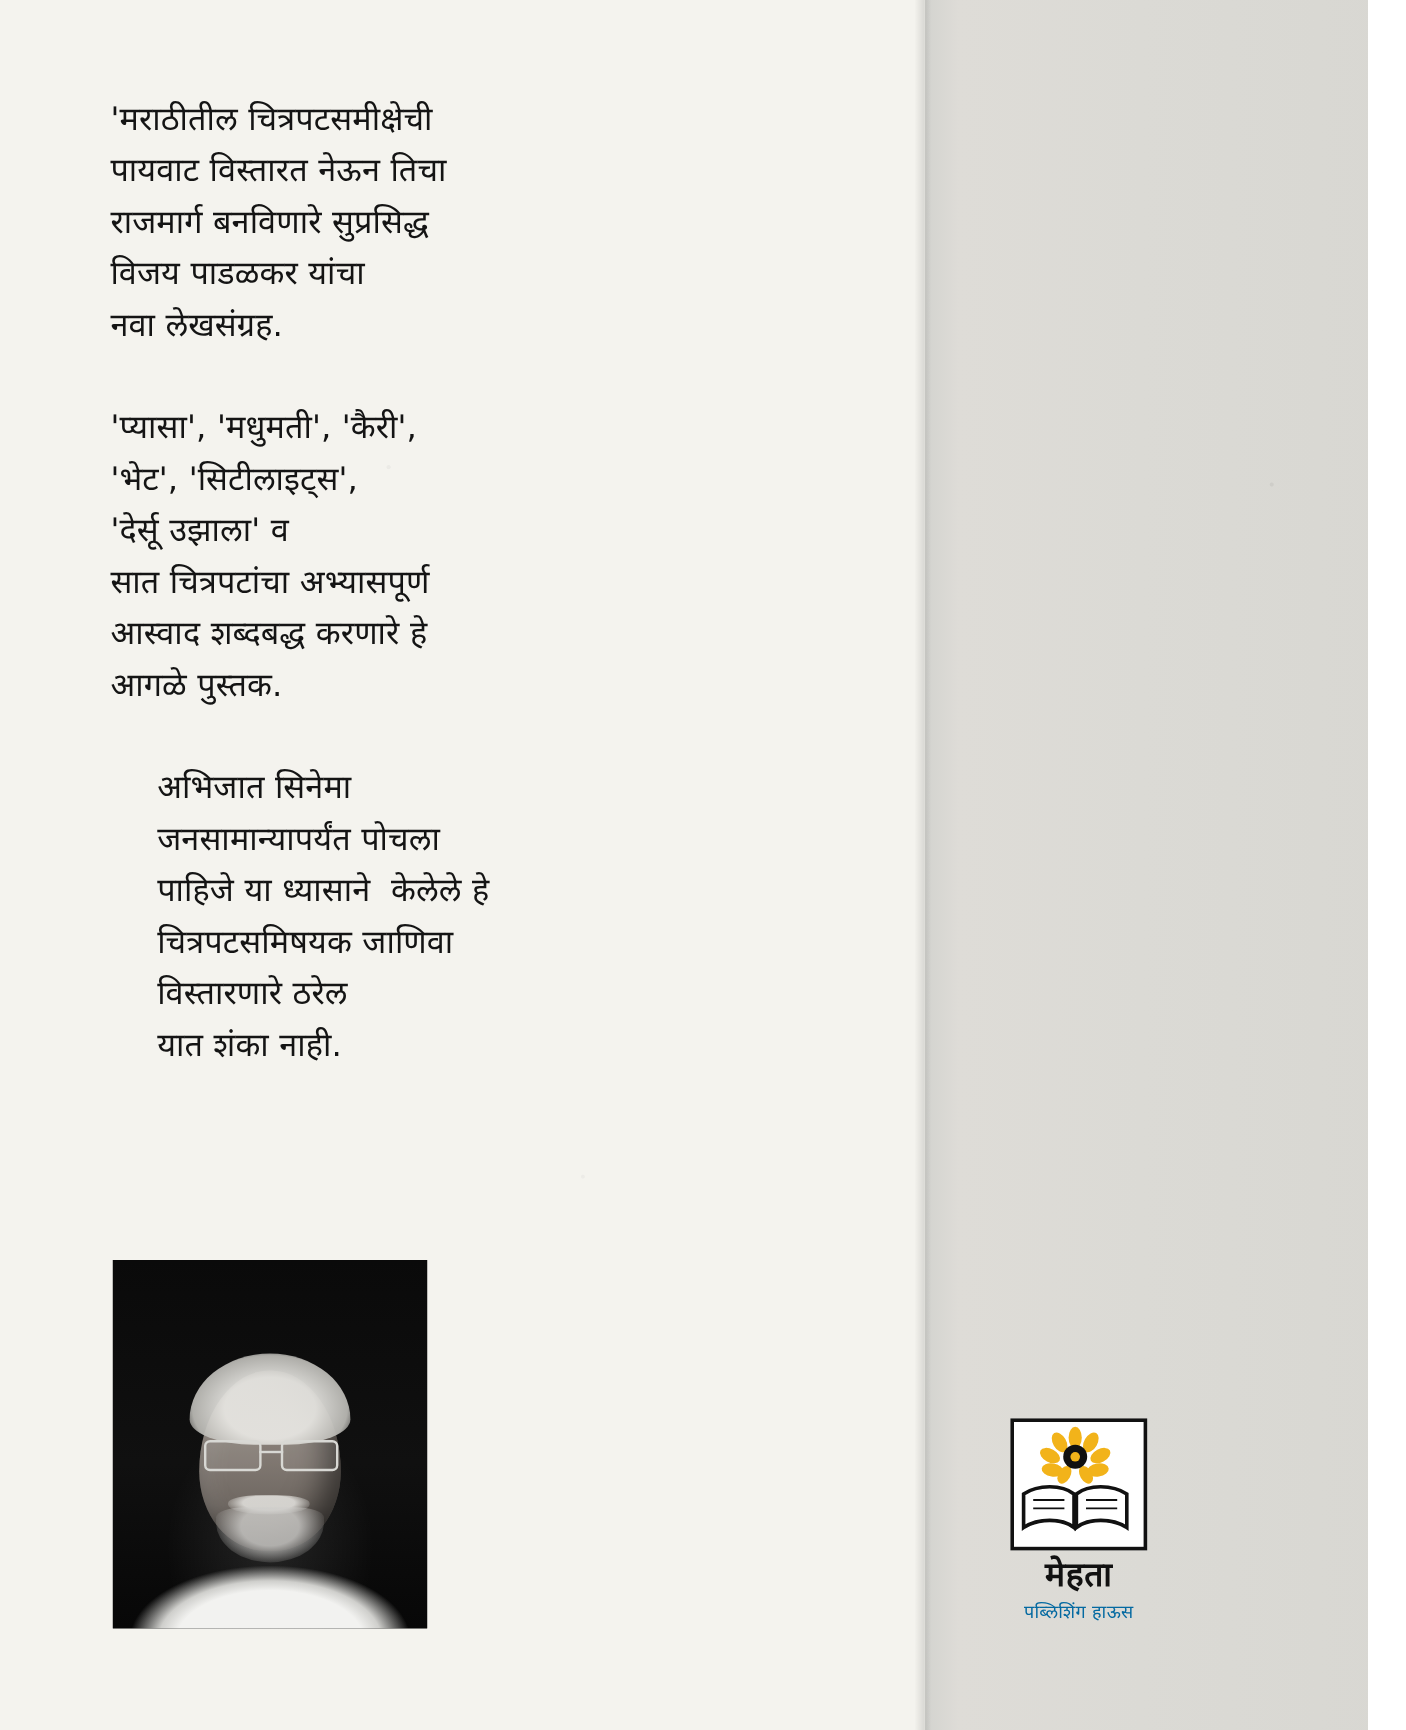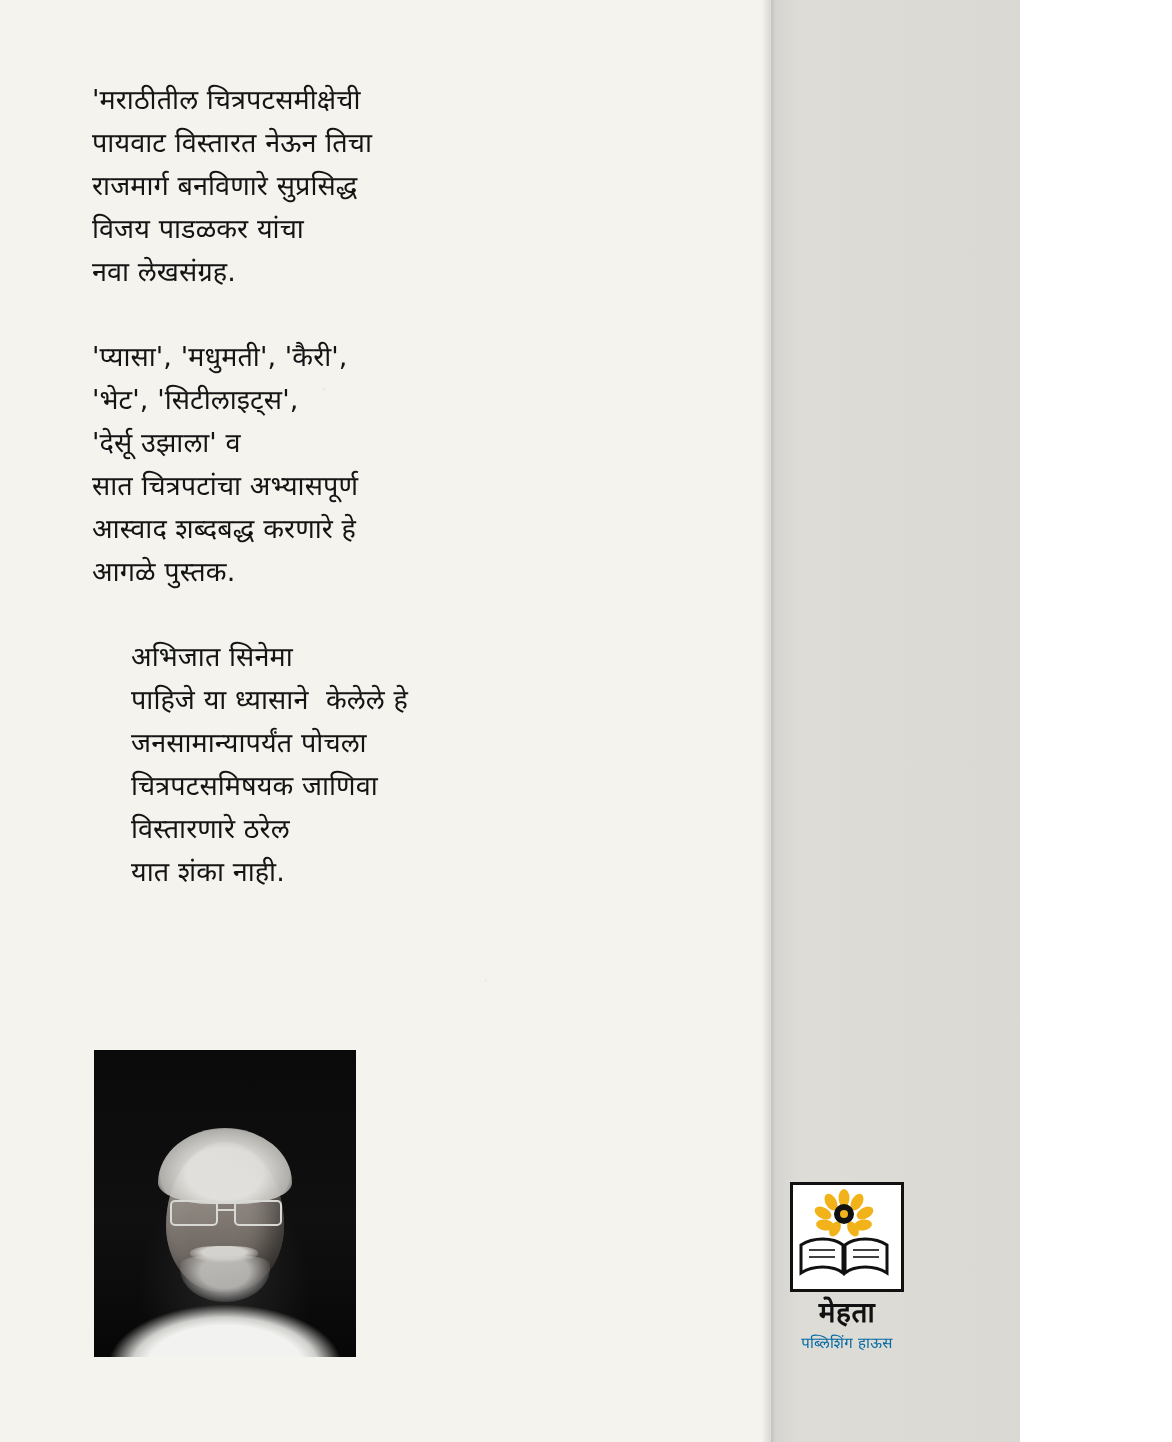--- a/index.html
+++ b/index.html
@@ -7,21 +7,21 @@
     margin: 0;
     padding: 0;
     background: #ffffff;
   }
   body {
     font-family: "DejaVu Sans", "Liberation Sans", sans-serif;
   }
 
   .page {
     position: relative;
-    width: 1020px;
+    width: 1140px;
     height: 1442px;
     overflow: hidden;
     background: #f2f1ec;
   }
 
   
   .panel-left {
     position: absolute;
     left: 0;
     top: 0;
@@ -184,21 +184,21 @@
     width: 90px;
     height: 46px;
     border-radius: 30% 30% 55% 55% / 20% 20% 80% 80%;
     background: radial-gradient(ellipse at 50% 35%, #cfcecb 0 38%, rgba(70,68,66,0) 78%);
     opacity: 0.8;
   }
 
   
   .publisher {
     position: absolute;
-    left: 752px;
+    left: 804px;
     top: 1182px;
     width: 190px;
     text-align: center;
   }
   .logo-box {
     width: 108px;
     height: 104px;
     margin: 0 auto 6px auto;
     border: 3px solid #111111;
     position: relative;
@@ -242,22 +242,22 @@
       <div class="line">'प्यासा', 'मधुमती', 'कैरी',</div>
       <div class="line">'भेट', 'सिटीलाइट्स',</div>
       <div class="line">'देर्सू उझाला' व</div>
       <div class="line">सात चित्रपटांचा अभ्यासपूर्ण</div>
       <div class="line">आस्वाद शब्दबद्ध करणारे हे</div>
       <div class="line">आगळे पुस्तक.</div>
     </div>
 
     <div class="para">
       <div class="line">अभिजात सिनेमा</div>
+      <div class="line">जनसामान्यापर्यंत पोचला</div>
       <div class="line">पाहिजे या ध्यासाने  केलेले हे</div>
-      <div class="line">जनसामान्यापर्यंत पोचला</div>
       <div class="line">चित्रपटसमिषयक जाणिवा</div>
       <div class="line">विस्तारणारे ठरेल</div>
       <div class="line">यात शंका नाही.</div>
     </div>
 
   </div>
 
   <div class="photo-frame">
     <div class="photo-inner">
       <div class="head"></div>

